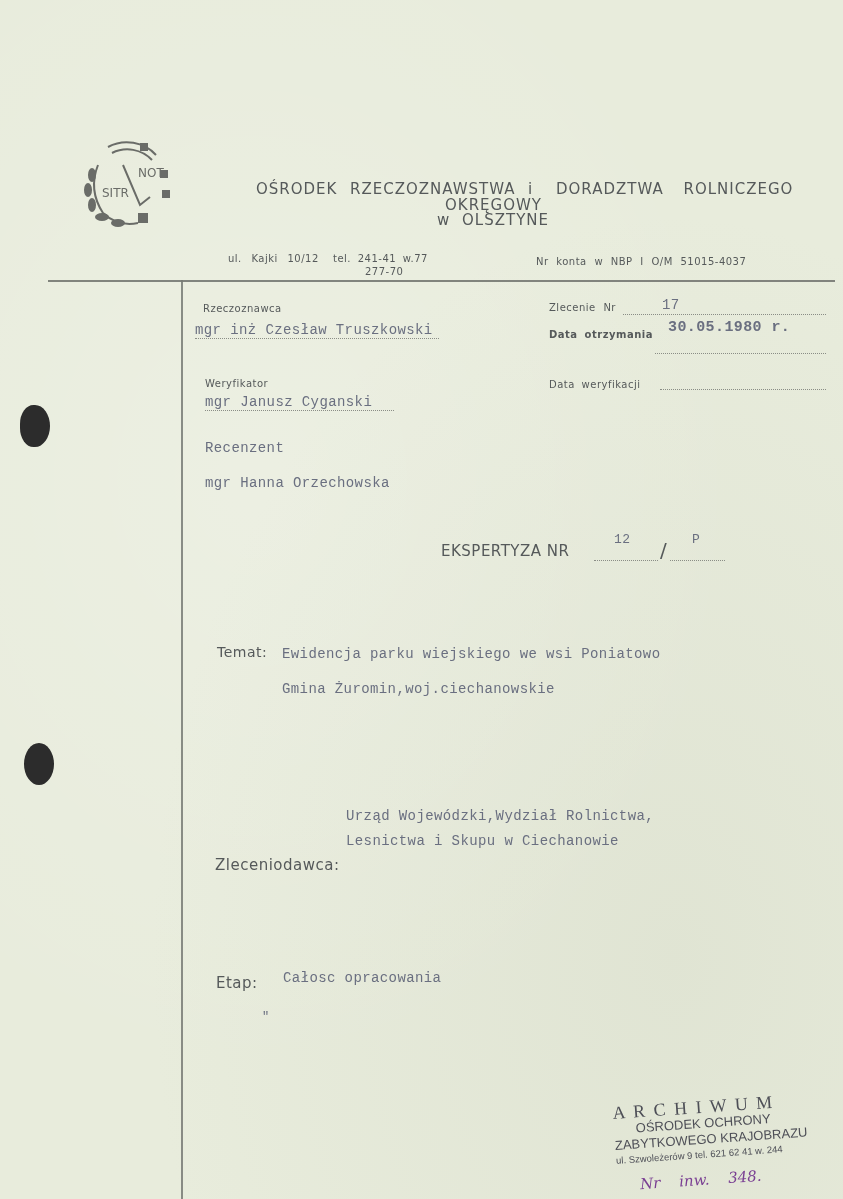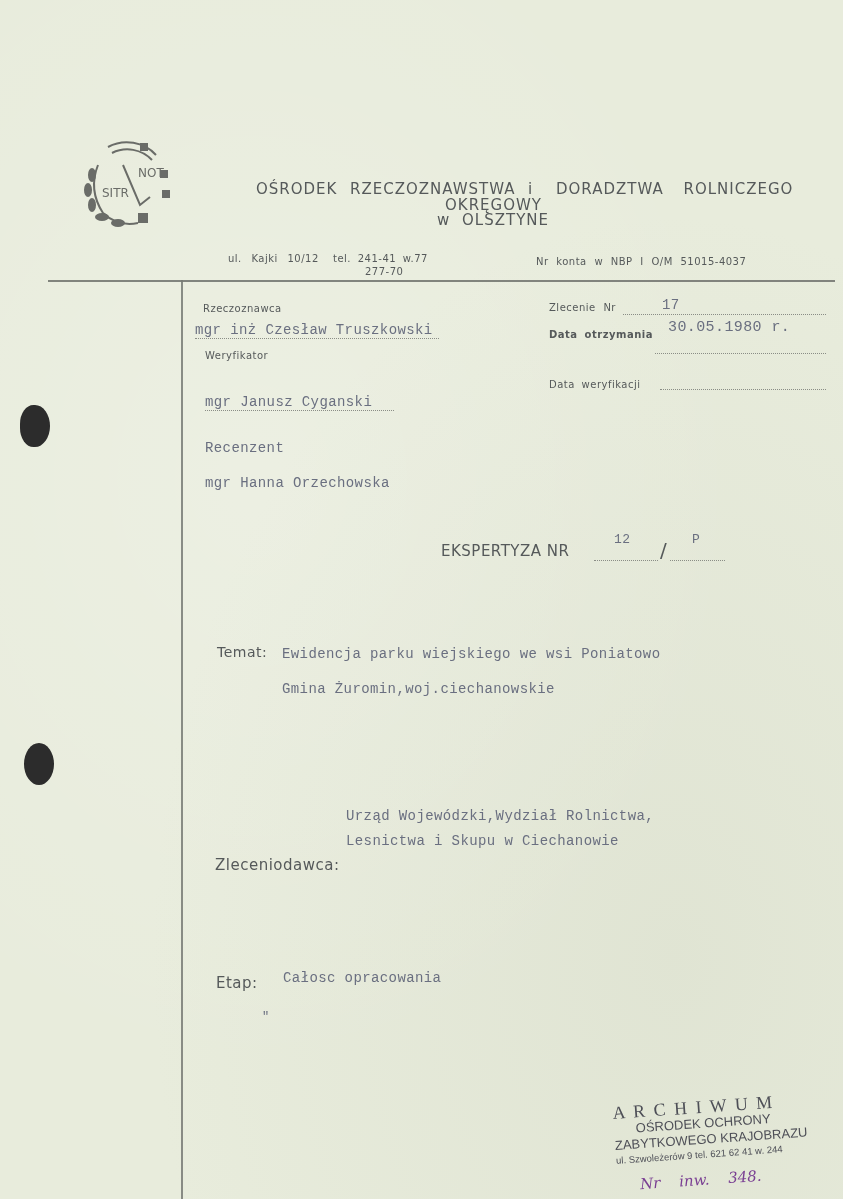--- a/index.html
+++ b/index.html
@@ -64,29 +64,29 @@
 <div class="abs print small" style="left:228px;top:253px;word-spacing:6px;">ul. Kajki 10/12</div>
 <div class="abs print small" style="left:333px;top:253px;word-spacing:3px;">tel. 241-41 w.77</div>
 <div class="abs print small" style="left:365px;top:266px;">277-70</div>
 <div class="abs print small" style="left:536px;top:256px;word-spacing:4px;text-align:right;">Nr konta w NBP I O/M 51015-4037</div>
 
 <div class="hline"></div>
 <div class="vline"></div>
 
 <div class="abs print small" style="left:203px;top:303px;">Rzeczoznawca</div>
 <div class="abs tw dots" style="left:195px;top:322px;font-size:14px;padding-right:6px;">mgr inż Czesław Truszkowski</div>
-<div class="abs print small" style="left:205px;top:350px;">Weryfikator</div>
+<div class="abs print small" style="left:205px;top:378px;">Weryfikator</div>
 <div class="abs tw dots" style="left:205px;top:394px;font-size:14px;padding-right:22px;">mgr Janusz Cyganski</div>
 <div class="abs tw" style="left:205px;top:440px;font-size:14px;">Recenzent</div>
 <div class="abs tw" style="left:205px;top:475px;font-size:14px;">mgr Hanna Orzechowska</div>
 
 <div class="abs print small" style="left:549px;top:302px;word-spacing:4px;">Zlecenie Nr</div>
 <div class="abs dots" style="left:623px;top:300px;width:203px;height:14px;"></div>
 <div class="abs tw" style="left:662px;top:297px;font-size:14px;">17</div>
-<div class="abs tw" style="left:668px;top:319px;font-size:15px;">30.05.1980 r.</div>
+<div class="abs tw" style="left:668px;top:319px;font-size:15px;font-weight:bold;">30.05.1980 r.</div>
 <div class="abs print small" style="left:549px;top:329px;word-spacing:3px;font-weight:bold;">Data otrzymania</div>
 <div class="abs dots" style="left:655px;top:341px;width:171px;height:12px;"></div>
 <div class="abs print small" style="left:549px;top:379px;word-spacing:3px;">Data weryfikacji</div>
 <div class="abs dots" style="left:660px;top:377px;width:166px;height:12px;"></div>
 
 <div class="abs print" style="left:441px;top:542px;font-size:15px;">EKSPERTYZA NR</div>
 <div class="abs dots" style="left:594px;top:548px;width:64px;height:12px;"></div>
 <div class="abs tw" style="left:614px;top:532px;font-size:13px;">12</div>
 <div class="abs print" style="left:660px;top:538px;font-size:20px;">/</div>
 <div class="abs dots" style="left:670px;top:548px;width:55px;height:12px;"></div>

